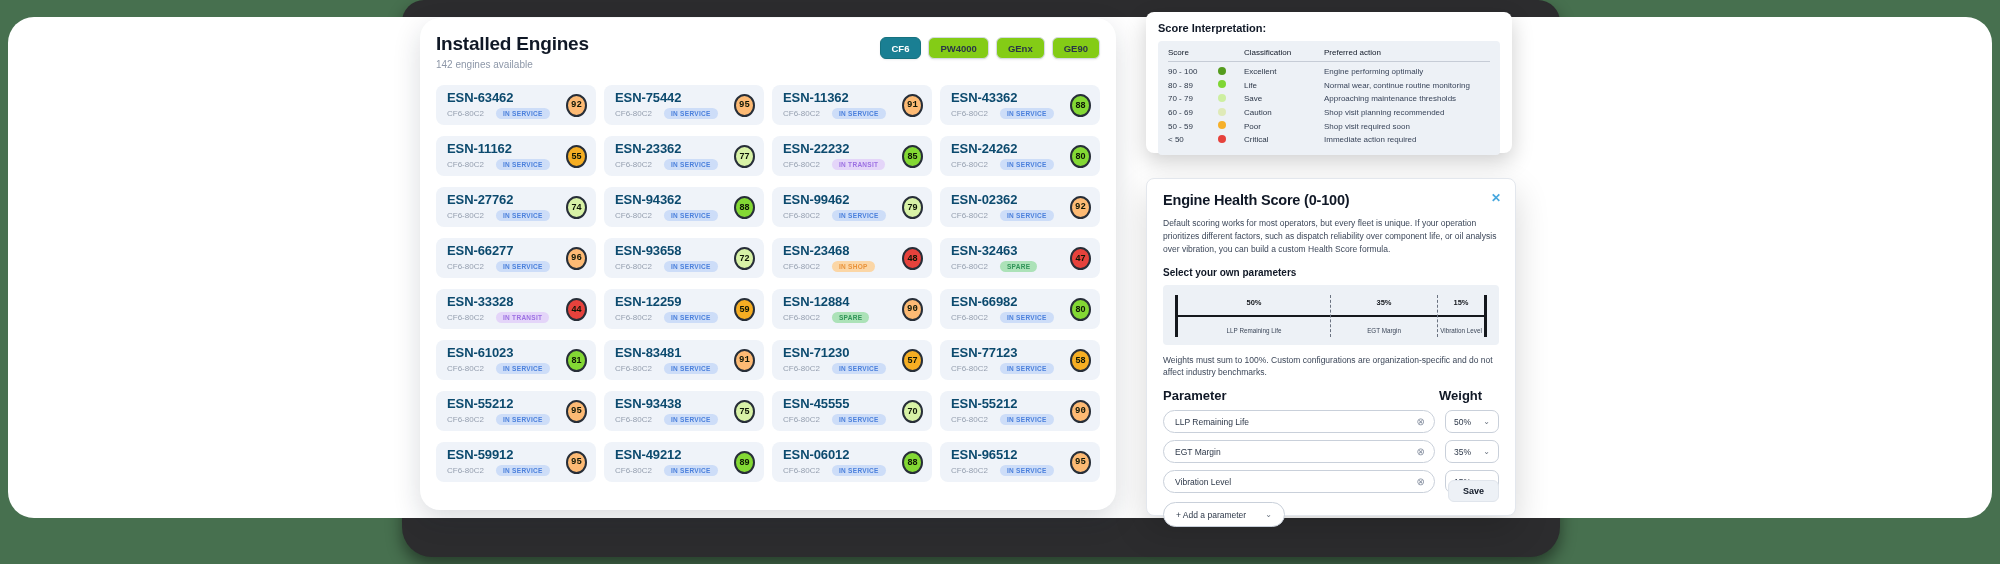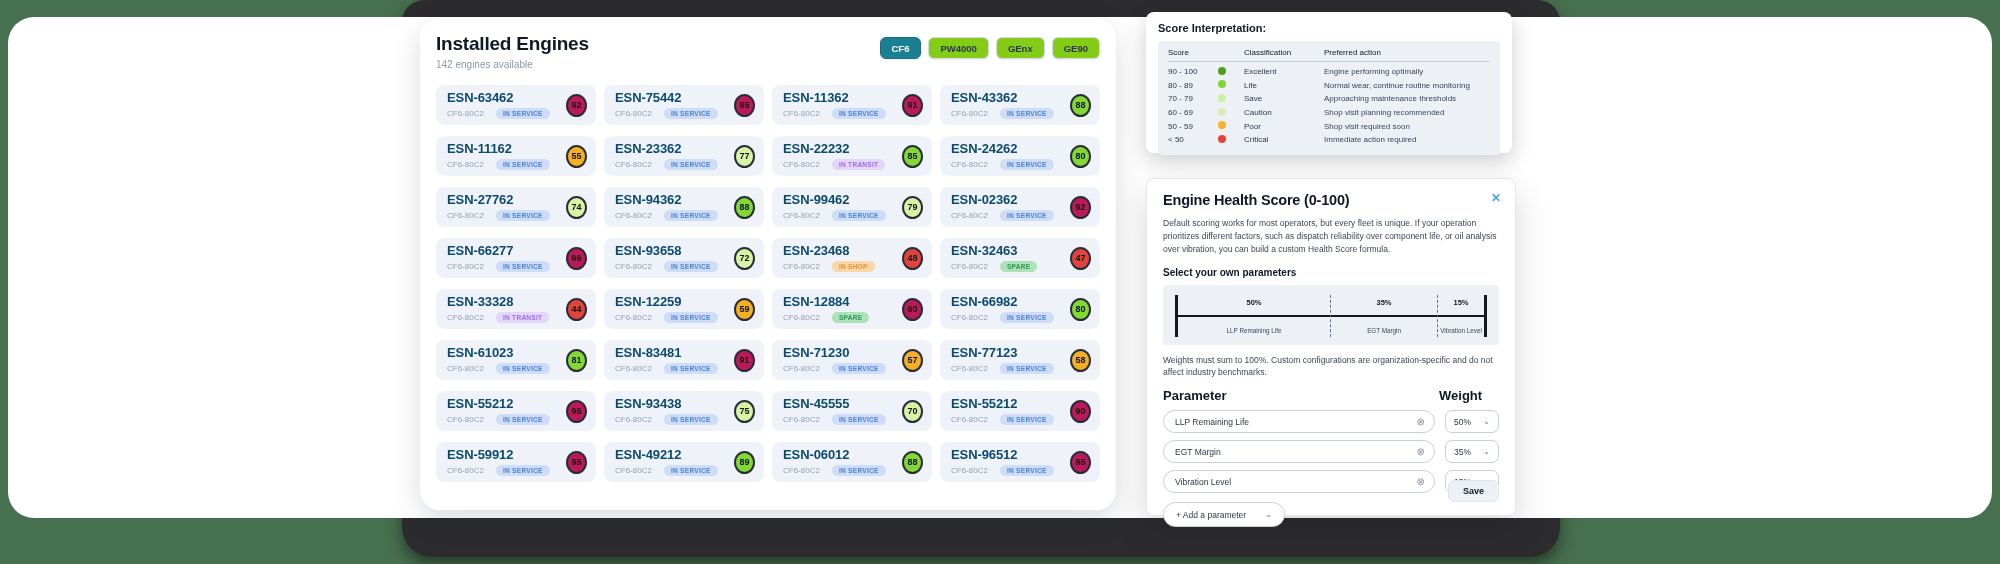--- a/index.html
+++ b/index.html
@@ -35,21 +35,21 @@
   .emeta { display:flex; align-items:center; gap:12px; margin-top:3px; }
   .emodel { font-size:8px; color:#96a0b0; }
   .pill { font-size:6.5px; font-weight:700; padding:2px 7px; border-radius:7px; letter-spacing:.3px; }
   .pill.in-service { background:#cdddf8; color:#4b80dc; }
   .pill.in-transit { background:#e4d5f9; color:#9c70e2; }
   .pill.in-shop    { background:#fbd6a6; color:#e9933b; }
   .pill.spare      { background:#ace2b8; color:#2f9457; }
   .badge { width:21px; height:23px; border-radius:50%; border:2px solid #272e38; flex:0 0 21px;
            display:flex; align-items:center; justify-content:center; font-size:9px;
            font-weight:700; color:#0d1505; }
-  .badge.excellent { background:#be185d; }
+  .badge.excellent { background:#fdba74;font-family:Liberation Mono, monospace; }
   .badge.good      { background:#83d834;text-align:right; }
   .badge.fair      { background:#d8f2a6; }
   .badge.poor      { background:#f6ae23; }
   .badge.critical  { background:#e6423c; }
 
   
   .score-card { position:absolute; left:1146px; top:12px; width:366px; height:141px;
                 background:#fff; border-radius:8px; padding:10px 12px;
                 box-shadow:0 8px 22px rgba(0,0,0,.20); z-index:5; }
   .sc-title { font-size:11px; font-weight:700; color:#101826; }

